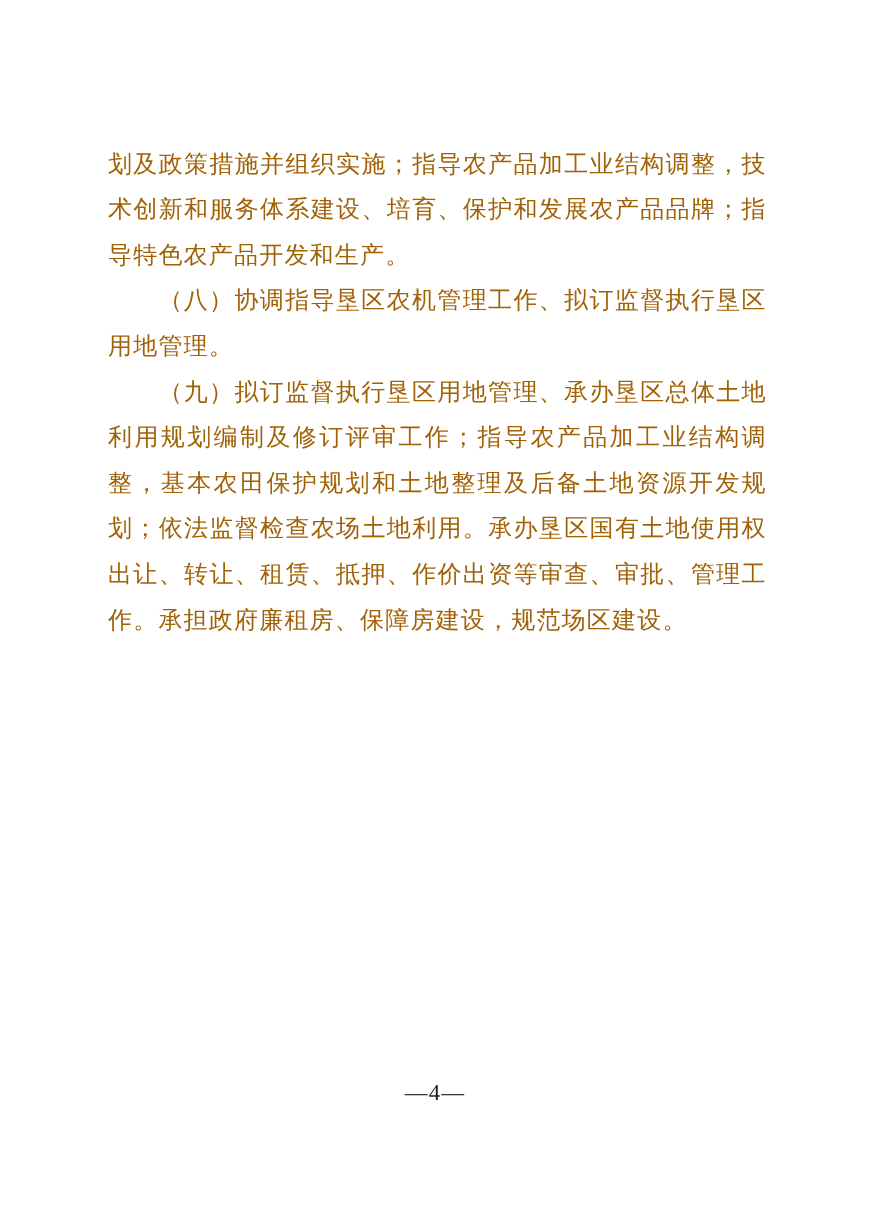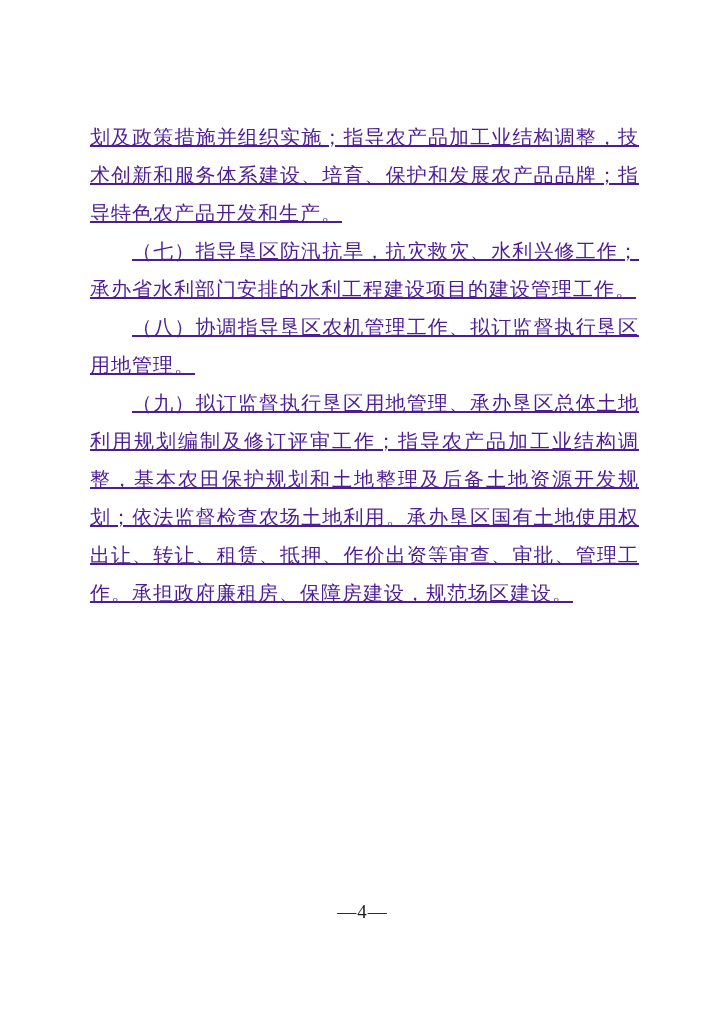--- a/index.html
+++ b/index.html
@@ -24,22 +24,21 @@
   }
   .para {
     margin: 0;
     padding: 0;
     font-size: 20px;
     line-height: 38px;
     letter-spacing: 1px;
     text-align: justify;
     text-justify: inter-ideograph;
     word-break: break-all;
-    color: #4c1d95;
-    text-decoration: underline;
+    color: #a16207;
   }
   .para.indent {
     text-indent: 42px;
   }
   .footer {
     position: absolute;
     left: 0;
     right: 0;
     top: 901px;
     text-align: center;
@@ -48,18 +47,17 @@
     color: #1c1c1c;
   }
 </style>
 </head>
 <body>
 
 <div class="page">
   <div class="content">
 
   <p class="para">划及政策措施并组织实施；指导农产品加工业结构调整，技术创新和服务体系建设、培育、保护和发展农产品品牌；指导特色农产品开发和生产。</p>
-      <p class="para indent">（七）指导垦区防汛抗旱，抗灾救灾、水利兴修工作；承办省水利部门安排的水利工程建设项目的建设管理工作。</p>
       <p class="para indent">（八）协调指导垦区农机管理工作、拟订监督执行垦区用地管理。</p>
       <p class="para indent">（九）拟订监督执行垦区用地管理、承办垦区总体土地利用规划编制及修订评审工作；指导农产品加工业结构调整，基本农田保护规划和土地整理及后备土地资源开发规划；依法监督检查农场土地利用。承办垦区国有土地使用权出让、转让、租赁、抵押、作价出资等审查、审批、管理工作。承担政府廉租房、保障房建设，规范场区建设。</p>
     </div>
   <div class="footer">—4—</div>
 </div>
 
 </body></html>

